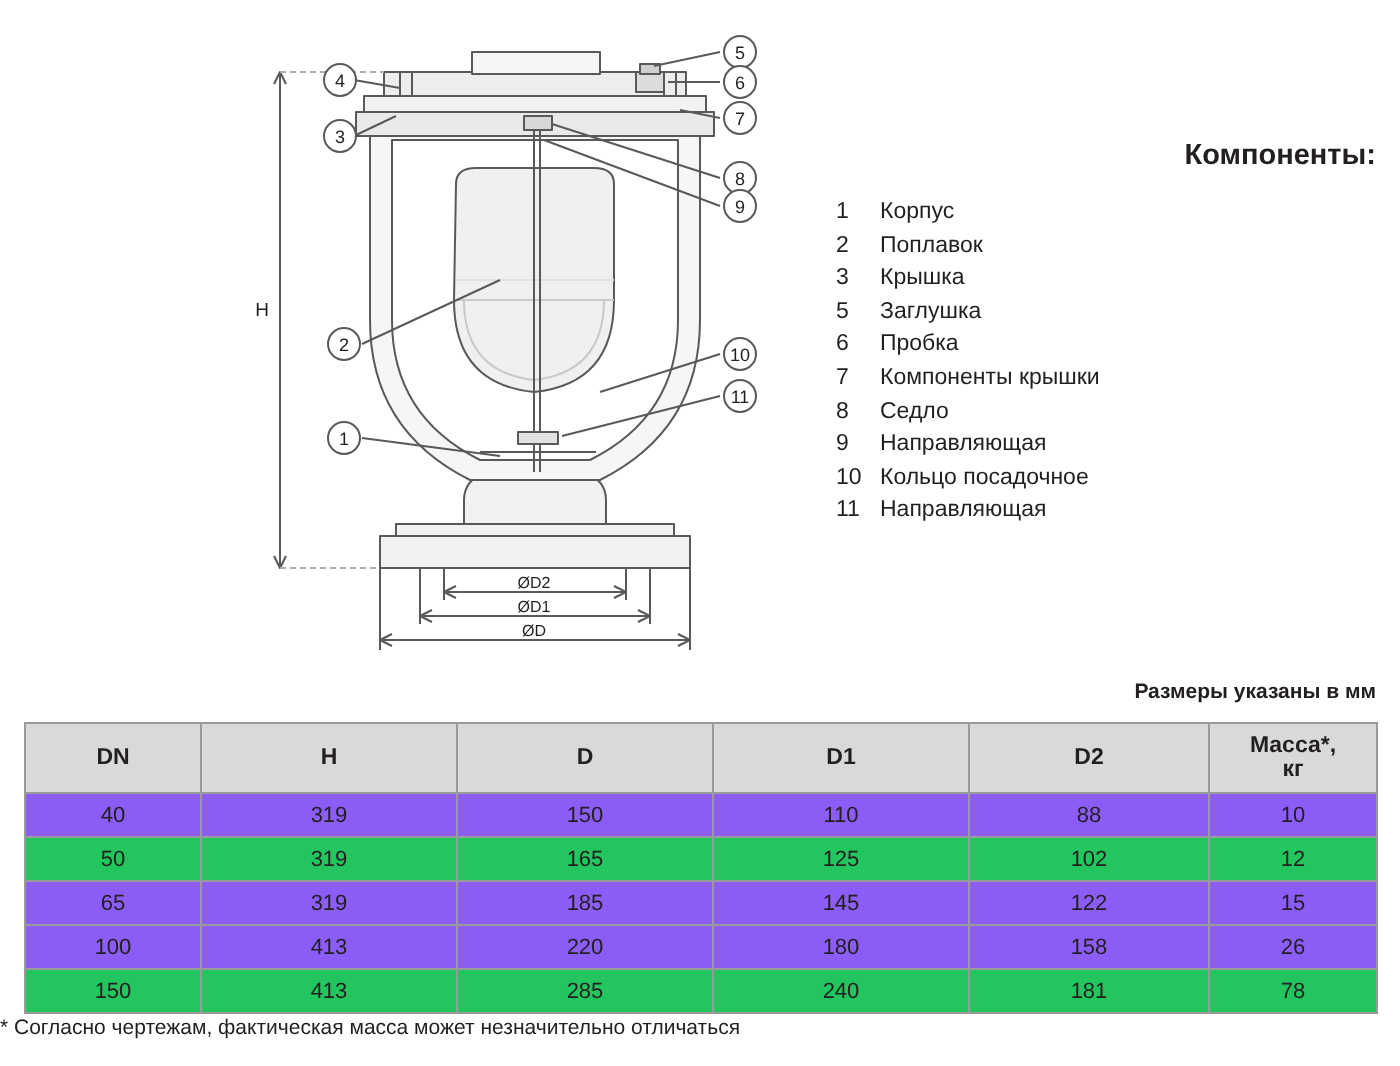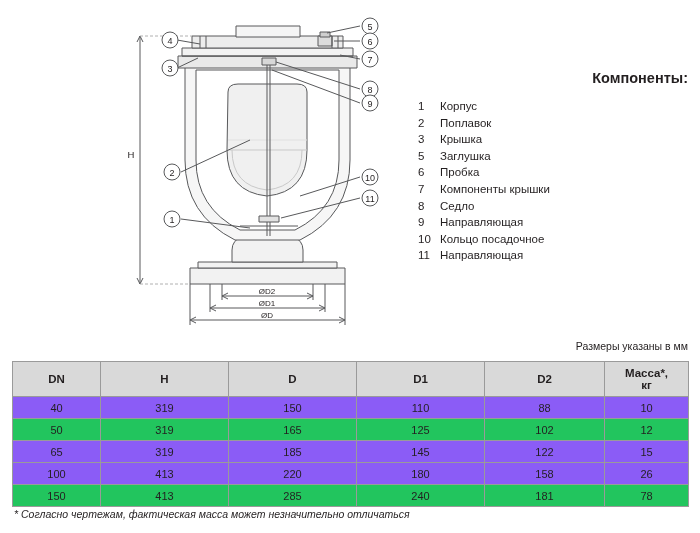--- a/index.html
+++ b/index.html
@@ -60,21 +60,21 @@
     width: 22px;
     text-align: left;
   }
 
   
   #dim-note {
     position: absolute;
     right: 12px;
     top: 340px;
     font-size: 10.5px;
-    font-weight: normal;
+    font-weight: bold;
     color: #231f20;
     text-align: left;
   }
 
   
   #spec-table {
     position: absolute;
     left: 12px;
     top: 361px;
     width: 676px;
@@ -98,25 +98,24 @@
   #spec-table tbody td {
     height: 19px;
     background: #8b5cf6;
   }
   #spec-table tbody tr.shaded td {
     background: #22c55e;
   }
 
   #footnote {
     position: absolute;
-    left: 14px;
+    left: 0;
     top: 508px;
     font-size: 10.5px;
     color: #231f20;
-    font-style: italic;
   }
 
   
 </style>
 </head>
 <body>
 
 <div id="root">
 
   <div id="drawing">

